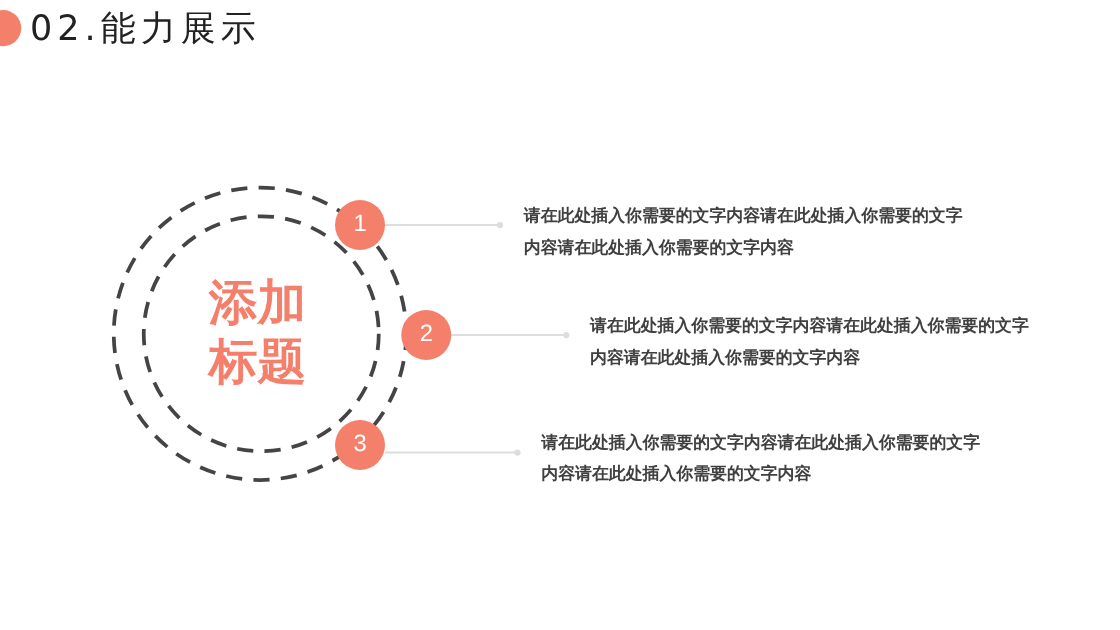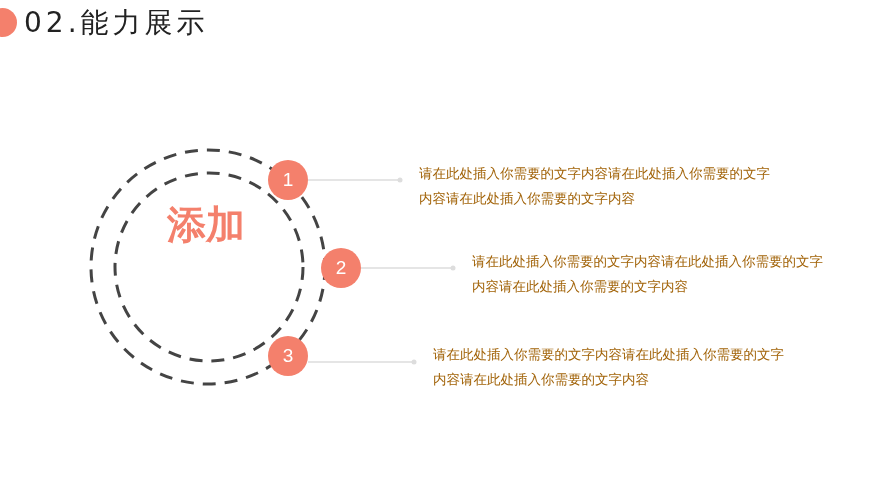--- a/index.html
+++ b/index.html
@@ -11,33 +11,34 @@
     .header-dot {
       position: absolute; left: -12px; top: 8px; width: 29px; height: 29px;
       border-radius: 50%; background: #f4806c;
     }
     .header-title {
       position: absolute; left: 24px; top: 8px;
       font-size: 28px; letter-spacing: 4px; color: #222222; line-height: 30px;
     }
     svg.diagram { position: absolute; left: 0; top: 0; }
     .center-title {
-      position: absolute; left: 150px; top: 201px; width: 112px;
+      position: absolute; left: 150px; top: 219px; width: 112px;
       text-align: center; color: #f4806c; font-weight: bold;
       font-size: 39px; line-height: 47px; letter-spacing: 0px;
     }
     .badge {
       position: absolute; width: 40px; height: 40px; border-radius: 50%;
       background: #f4806c; color: #ffffff; font-size: 19px;
       text-align: center; line-height: 40px;
       font-family: "Liberation Sans", sans-serif;
     }
     .desc {
-      position: absolute; font-size: 13.5px; line-height: 25px; color: #a16207;
+      position: absolute; font-size: 13.5px; line-height: 25px; color: #404040;
       width: 400px;
+      font-weight: bold;
     }
   </style>
 </head>
 <body>
 
 <div class="header-dot"></div>
 <div class="header-title">02.能力展示</div>
 
 <svg class="diagram" width="896" height="504">
   <circle cx="208" cy="267" r="117" fill="none" stroke="#444444" stroke-width="3" stroke-dasharray="13 9"></circle>
@@ -45,20 +46,21 @@
   <line x1="308" y1="180" x2="399" y2="180" stroke="#dddddd" stroke-width="1.5"></line>
   <circle cx="400" cy="180" r="2.5" fill="#dddddd"></circle>
   <line x1="361" y1="268" x2="452" y2="268" stroke="#dddddd" stroke-width="1.5"></line>
   <circle cx="453" cy="268" r="2.5" fill="#dddddd"></circle>
   <line x1="308" y1="362" x2="413" y2="362" stroke="#dddddd" stroke-width="1.5"></line>
   <circle cx="414" cy="362" r="2.5" fill="#dddddd"></circle>
 </svg>
 
 <div class="center-title">
   <div>添加</div>
+  <div>标题</div>
 </div>
 
 <div class="badge" style="left:268px; top:160px;">1</div>
 <div class="badge" style="left:321px; top:248px;">2</div>
 <div class="badge" style="left:268px; top:336px;">3</div>
 
 <div class="desc" style="left:419px; top:161px;">
   <div>请在此处插入你需要的文字内容请在此处插入你需要的文字</div>
   <div>内容请在此处插入你需要的文字内容</div>
 </div>

